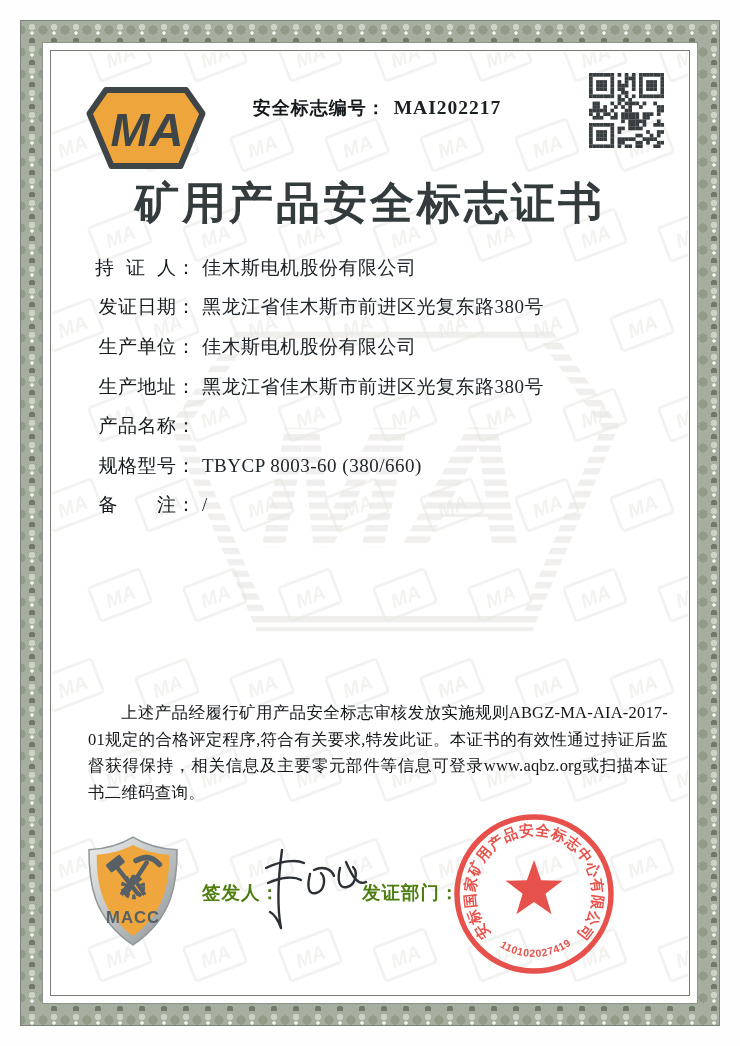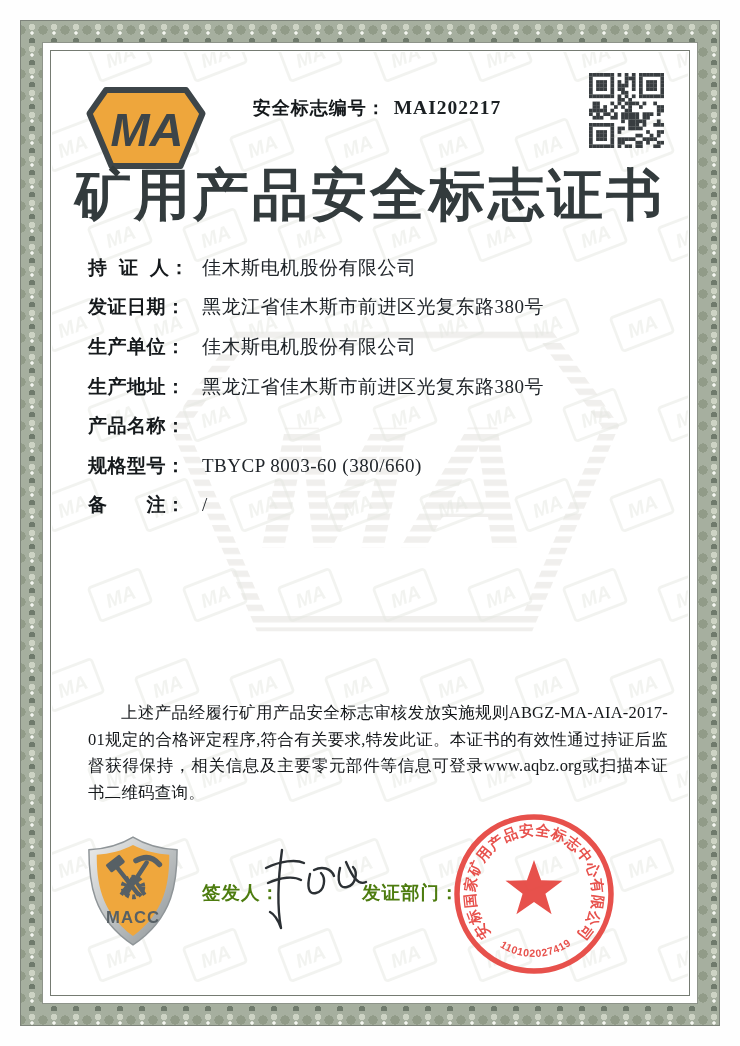--- a/index.html
+++ b/index.html
@@ -27,27 +27,27 @@
 
   .content{position:absolute;inset:50px;z-index:1;}
 
   .ma-logo{position:absolute;left:36px;top:36px;width:120px;height:84px;}
   .cert-no{position:absolute;left:0;right:0;top:46px;text-align:center;
            font-size:18px;font-weight:bold;color:#14181b;letter-spacing:1px;padding-left:14px;}
   .cert-no .num{font-family:"Liberation Serif",serif;font-weight:600;font-size:19.5px;
                 letter-spacing:1px;margin-left:8px;color:#1b2023;}
   .qr{position:absolute;top:23px;right:26px;width:75px;height:75px;}
 
-  .title{position:absolute;left:0;right:0;top:108px;margin:0;text-align:center;
-         font-family:"Liberation Serif",serif;font-size:56px;font-weight:900;
+  .title{position:absolute;left:0;right:0;top:108px;margin:16px;text-align:center;
+         font-family:"Liberation Serif",serif;font-size:44px;font-weight:900;
          letter-spacing:3px;color:#333b3d;}
 
   .fields-block{position:absolute;left:38px;right:18px;top:198px;}
   .row{display:flex;align-items:center;height:39.6px;font-size:19px;color:#15191c;}
-  .row .label{font-weight:bold;min-width:108px;flex:none;letter-spacing:.5px;white-space:pre;}
+  .row .label{font-weight:normal;min-width:108px;flex:none;letter-spacing:.5px;white-space:pre;text-align:right;}
   .row .value{font-family:"Liberation Serif",serif;color:#20252a;letter-spacing:.5px;
               padding-left:6px;white-space:nowrap;text-align:center;}
   .row.std .value{font-size:17.5px;letter-spacing:0;}
   .pair2{margin-left:88px;display:flex;align-items:center;}
   .pair2 .label{min-width:0;margin-right:16px;}
 
   .statement{position:absolute;left:38px;right:22px;top:650px;margin:0;
              font-family:"Liberation Serif",serif;font-size:16.5px;line-height:26.5px;
              color:#14171a;text-indent:2em;text-align:justify;letter-spacing:.2px;}
 

